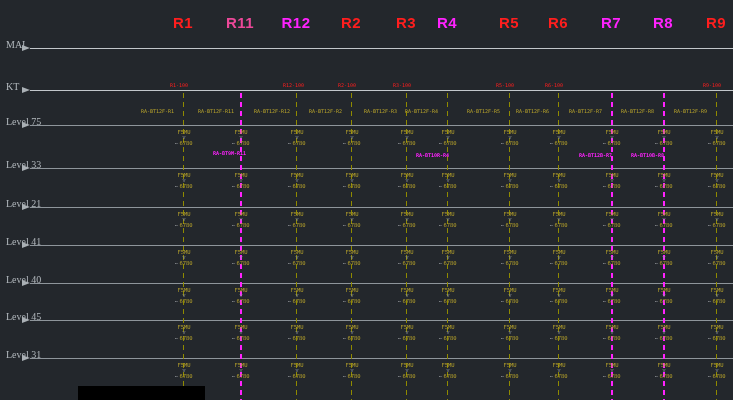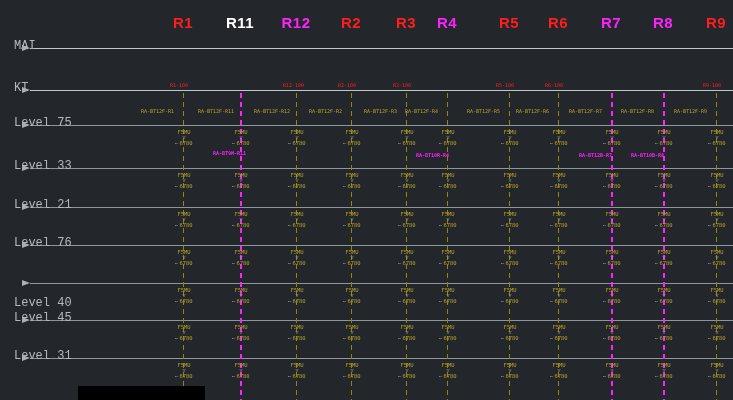--- a/index.html
+++ b/index.html
@@ -8,22 +8,22 @@
     background:#23272c;
     font-family:"DejaVu Sans Mono", monospace;
   }
   .riser-label{
     position:absolute;transform:translateX(-50%);
     font-family:"Liberation Sans", sans-serif;
     font-weight:bold;font-size:15px;letter-spacing:0.5px;
   }
   .hline{position:absolute;left:30px;width:703px;height:1px;}
   .level-label{
-    position:absolute;left:14px;font-size:12px;color:#b2b8bd;
-    font-family:Liberation Mono, monospace;white-space:nowrap;
+    position:absolute;left:6px;font-size:10px;color:#b2b8bd;
+    font-family:Liberation Serif, serif;white-space:nowrap;
   }
   .arrow{
     position:absolute;width:0;height:0;
     border-top:3px solid transparent;border-bottom:3px solid transparent;
     border-left:8px solid #aab0b5;
   }
   .vdash{position:absolute;top:93px;height:307px;width:1px;}
   .cell{position:absolute;width:34px;text-align:center;line-height:1.1;}
   .cell-top{font-size:5.5px;color:#b9a42b;white-space:nowrap;}
   .cell-tri{font-size:5px;color:#9aa1a7;line-height:1;}
@@ -47,35 +47,35 @@
     <div class="hline" style="top: 125px; background: rgb(142, 149, 155);"></div>
     <div class="level-label" style="top: 116px;">Level 75</div>
     <div class="arrow" style="left: 22px; top: 122px;"></div>
     <div class="hline" style="top: 168px; background: rgb(142, 149, 155);"></div>
     <div class="level-label" style="top: 159px;">Level 33</div>
     <div class="arrow" style="left: 22px; top: 165px;"></div>
     <div class="hline" style="top: 207px; background: rgb(142, 149, 155);"></div>
     <div class="level-label" style="top: 198px;">Level 21</div>
     <div class="arrow" style="left: 22px; top: 204px;"></div>
     <div class="hline" style="top: 245px; background: rgb(142, 149, 155);"></div>
-    <div class="level-label" style="top: 236px;">Level 76</div>
+    <div class="level-label" style="top: 236px;">Level 41</div>
     <div class="arrow" style="left: 22px; top: 242px;"></div>
     <div class="hline" style="top: 283px; background: rgb(142, 149, 155);"></div>
-    <div class="level-label" style="top: 274px; margin-top: 22px;">Level 40</div>
+    <div class="level-label" style="top: 274px;">Level 40</div>
     <div class="arrow" style="left: 22px; top: 280px;"></div>
     <div class="hline" style="top: 320px; background: rgb(142, 149, 155);"></div>
     <div class="level-label" style="top: 311px;">Level 45</div>
     <div class="arrow" style="left: 22px; top: 317px;"></div>
     <div class="hline" style="top: 358px; background: rgb(142, 149, 155);"></div>
     <div class="level-label" style="top: 349px;">Level 31</div>
     <div class="arrow" style="left: 22px; top: 355px;"></div>
     <div class="vdash" style="left: 183px; width: 1px; background: repeating-linear-gradient(rgb(143, 138, 0) 0px, rgb(143, 138, 0) 5px, transparent 5px, transparent 9px);"></div>
     <div class="riser-label" style="left: 183px; top: 14px; color: rgb(255, 30, 30);">R1</div>
     <div class="vdash" style="left: 240px; width: 2px; background: repeating-linear-gradient(rgb(255, 34, 255) 0px, rgb(255, 34, 255) 5px, transparent 5px, transparent 9px);"></div>
-    <div class="riser-label" style="left: 240px; top: 14px; color: #ffffff;">R11</div>
+    <div class="riser-label" style="left: 240px; top: 14px; color: #ec4899;">R11</div>
     <div class="vdash" style="left: 296px; width: 1px; background: repeating-linear-gradient(rgb(143, 138, 0) 0px, rgb(143, 138, 0) 5px, transparent 5px, transparent 9px);"></div>
     <div class="riser-label" style="left: 296px; top: 14px; color: rgb(255, 34, 255);">R12</div>
     <div class="vdash" style="left: 351px; width: 1px; background: repeating-linear-gradient(rgb(143, 138, 0) 0px, rgb(143, 138, 0) 5px, transparent 5px, transparent 9px);"></div>
     <div class="riser-label" style="left: 351px; top: 14px; color: rgb(255, 30, 30);">R2</div>
     <div class="vdash" style="left: 406px; width: 1px; background: repeating-linear-gradient(rgb(143, 138, 0) 0px, rgb(143, 138, 0) 5px, transparent 5px, transparent 9px);"></div>
     <div class="riser-label" style="left: 406px; top: 14px; color: rgb(255, 30, 30);">R3</div>
     <div class="vdash" style="left: 447px; width: 1px; background: repeating-linear-gradient(rgb(143, 138, 0) 0px, rgb(143, 138, 0) 5px, transparent 5px, transparent 9px);"></div>
     <div class="riser-label" style="left: 447px; top: 14px; color: rgb(255, 34, 255);">R4</div>
     <div class="vdash" style="left: 509px; width: 1px; background: repeating-linear-gradient(rgb(143, 138, 0) 0px, rgb(143, 138, 0) 5px, transparent 5px, transparent 9px);"></div>
     <div class="riser-label" style="left: 509px; top: 14px; color: rgb(255, 30, 30);">R5</div>

